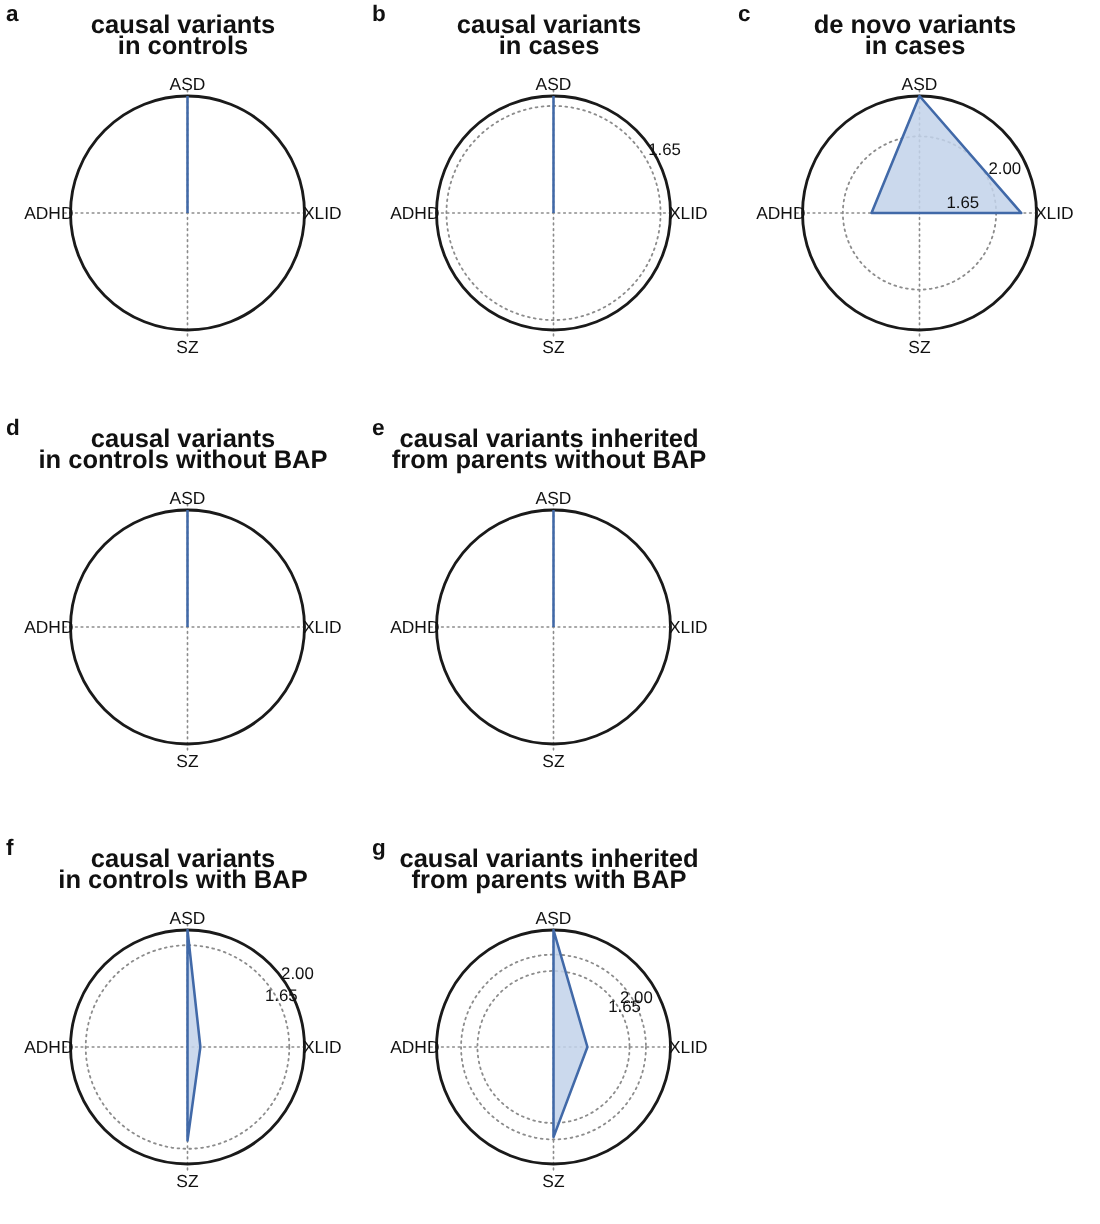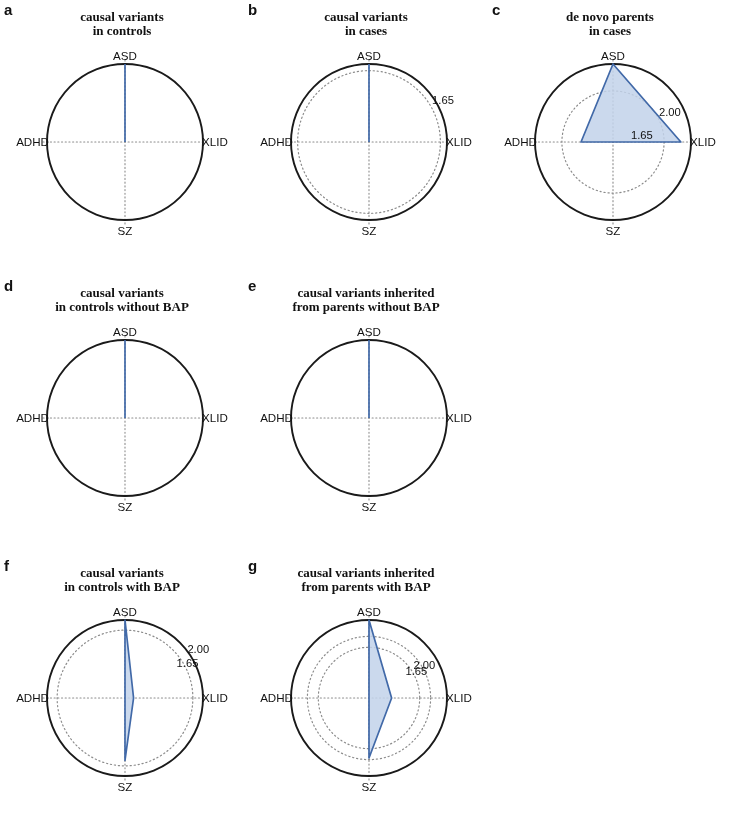--- a/index.html
+++ b/index.html
@@ -24,25 +24,24 @@
     font-size:15px;
     font-weight:bold;
     letter-spacing:0px;
     line-height:1;
   }
   .panel-title{
     position:absolute;
     left:0;top:8px;
     width:244px;
     text-align:center;
-    font-size:13px;
+    font-size:17px;
     font-weight:bold;
     line-height:13.5px;
     white-space:pre-line;
-    font-family:Liberation Serif, serif;
   }
   .plot-wrap{
     position:absolute;
     left:0;
     width:244px;
     height:196px;
   }
   svg{display:block;}
   .axis-label{
     font-family:"Liberation Sans","DejaVu Sans",sans-serif;
@@ -98,21 +97,21 @@
           <text x="125" y="10" class="axis-label" text-anchor="middle" dominant-baseline="auto">ASD</text>
           <text x="125" y="185" class="axis-label" text-anchor="middle" dominant-baseline="auto">SZ</text>
           <text x="202" y="96" class="axis-label" text-anchor="start" dominant-baseline="auto">XLID</text>
           <text x="49" y="96" class="axis-label" text-anchor="end" dominant-baseline="auto">ADHD</text>
         </svg>
       </div>
   </div>
 
   <div class="panel" style="left:488px;top:2px;">
     <div class="panel-letter">c</div>
-    <div class="panel-title">de novo parents
+    <div class="panel-title">de novo variants
 in cases</div>
     <div class="plot-wrap" style="top:48px;">
         <svg width="244" height="196" viewBox="0 0 244 196">
           <g>
             <line x1="43" y1="92" x2="207" y2="92" stroke="#8c8c8c" stroke-width="1.1" stroke-dasharray="1.1 2.6" stroke-linecap="round"></line>
             <line x1="125" y1="10" x2="125" y2="174" stroke="#8c8c8c" stroke-width="1.1" stroke-dasharray="1.1 2.6" stroke-linecap="round"></line>
           </g>
           <circle cx="125" cy="92" r="51.09" fill="none" stroke="#8c8c8c" stroke-width="1.2" stroke-dasharray="1.2 2.8" stroke-linecap="round"></circle>
           <circle cx="125" cy="92" r="78" fill="none" stroke="#1a1a1a" stroke-width="1.9"></circle>
           <polygon points="125.00,14.00 192.86,92.00 125.00,92.00 93.02,92.00" fill="#c2d2ea" fill-opacity="0.85" stroke="#4169a8" stroke-width="1.7" stroke-linejoin="round"></polygon>

